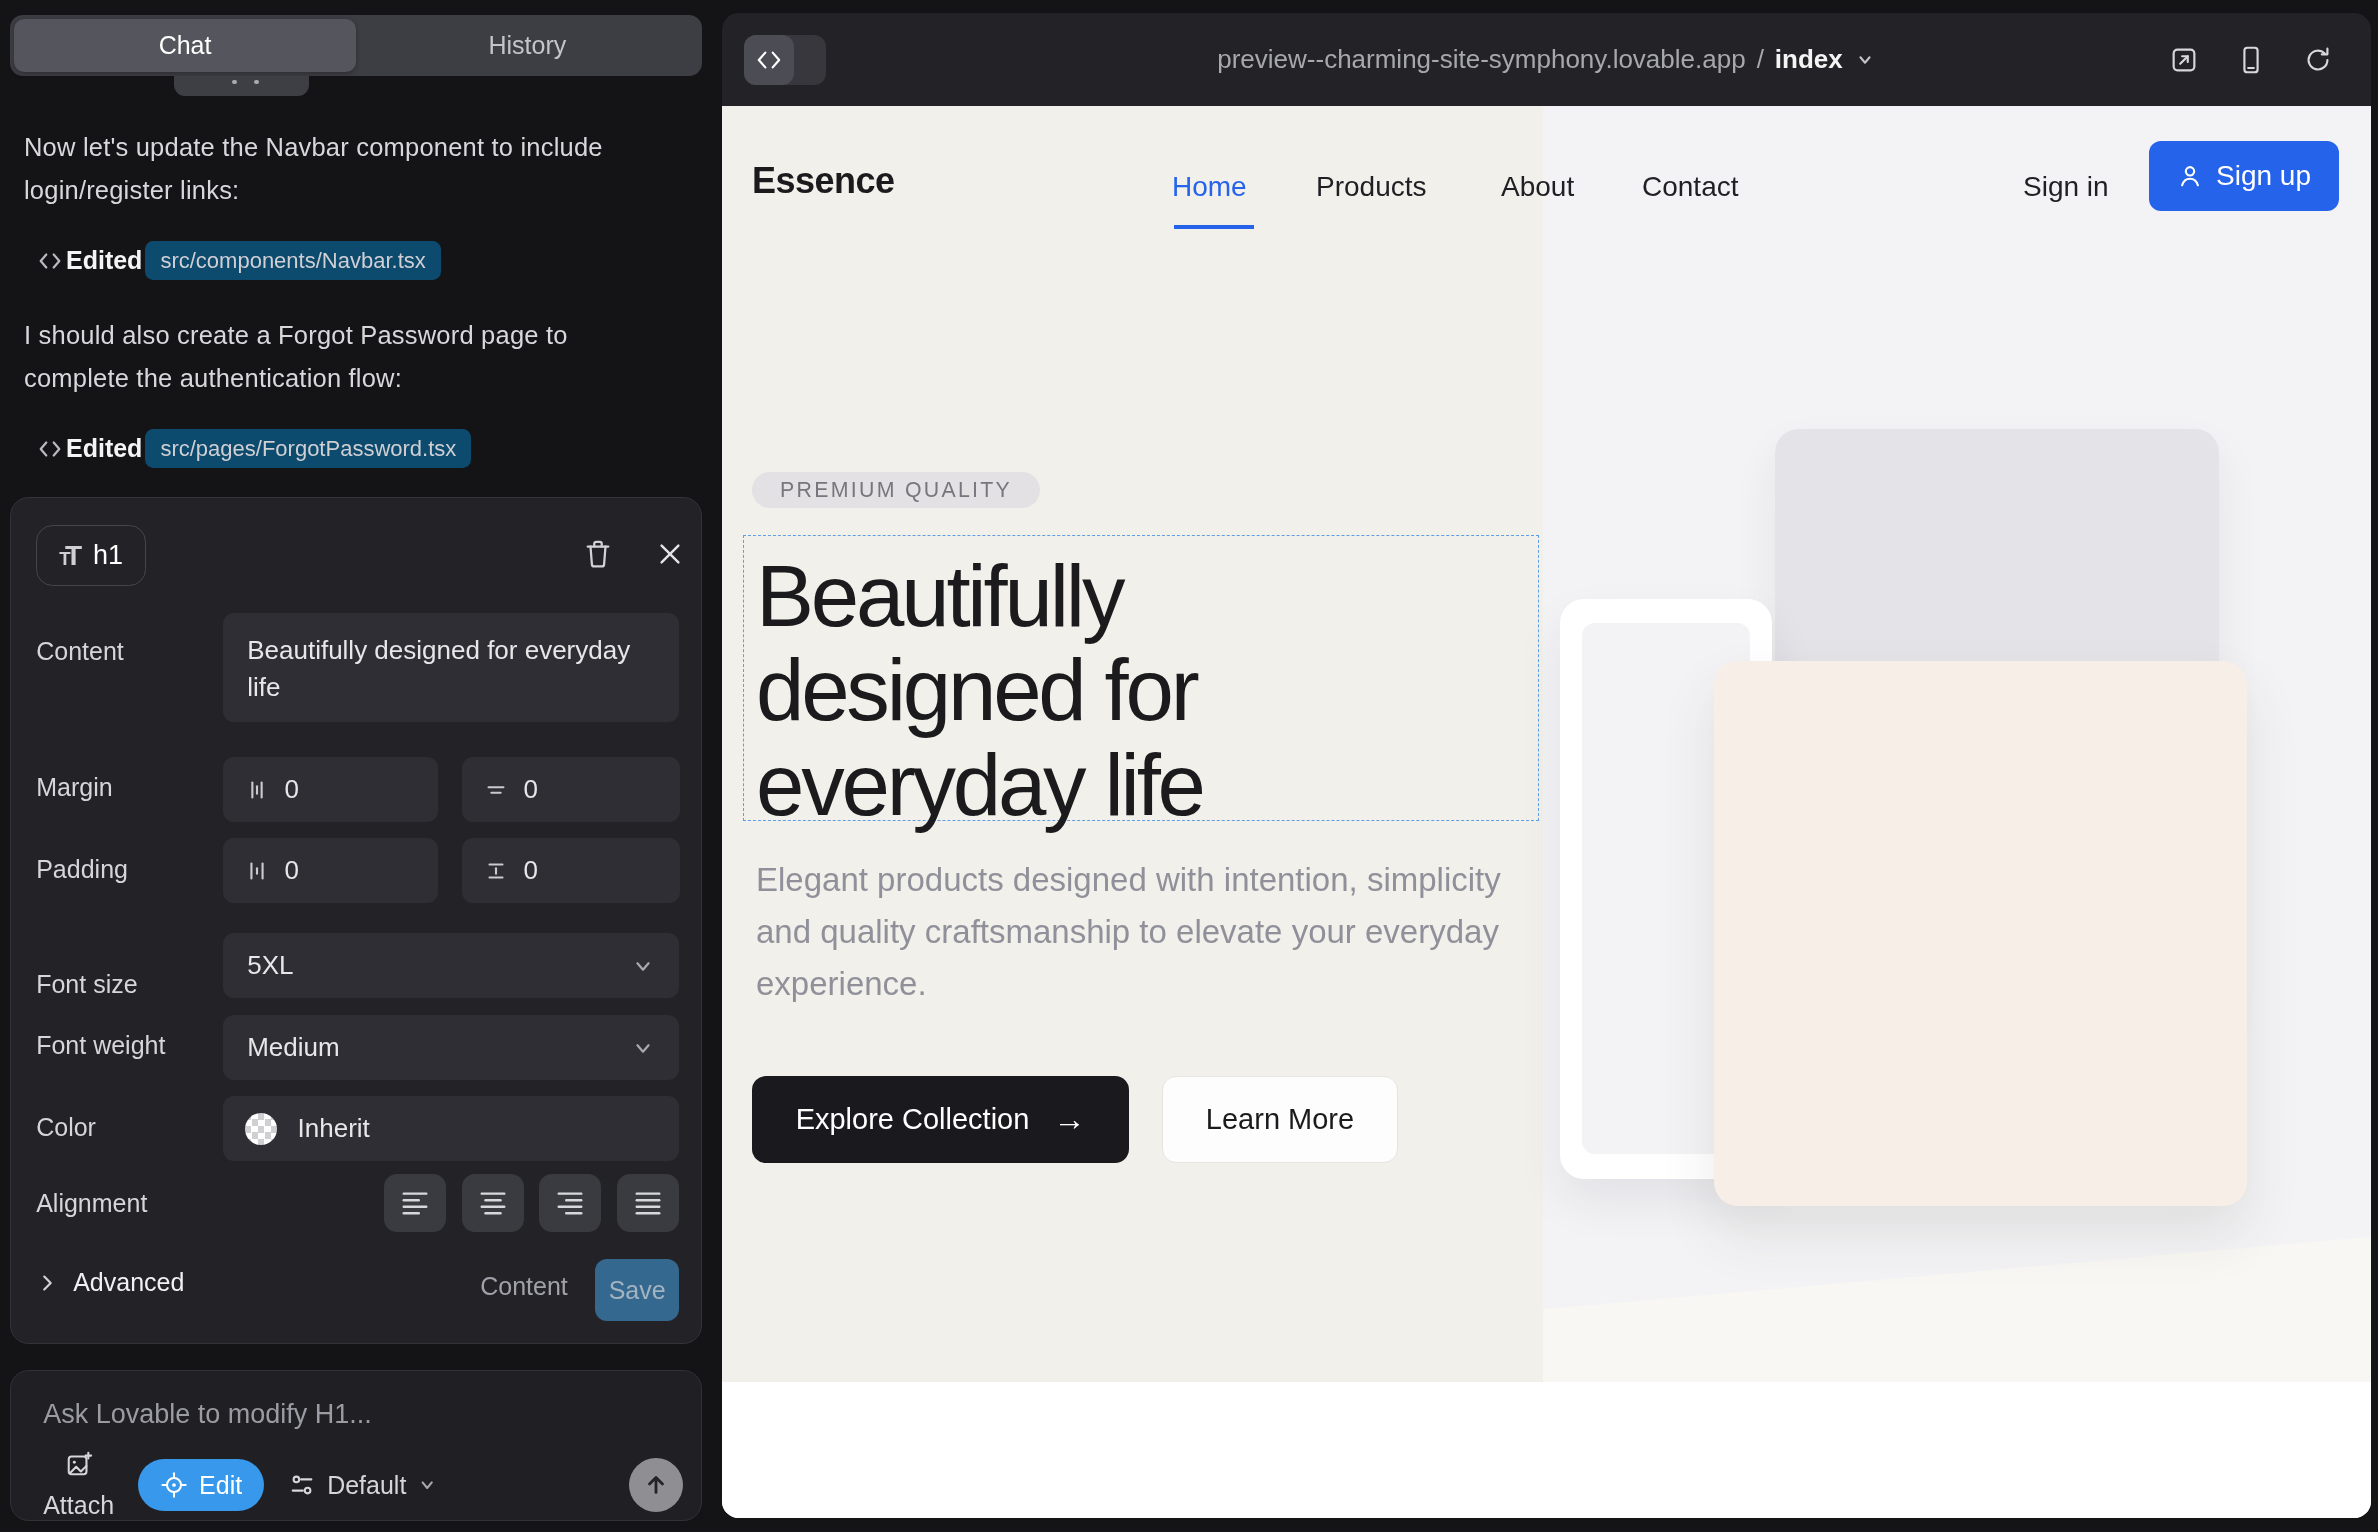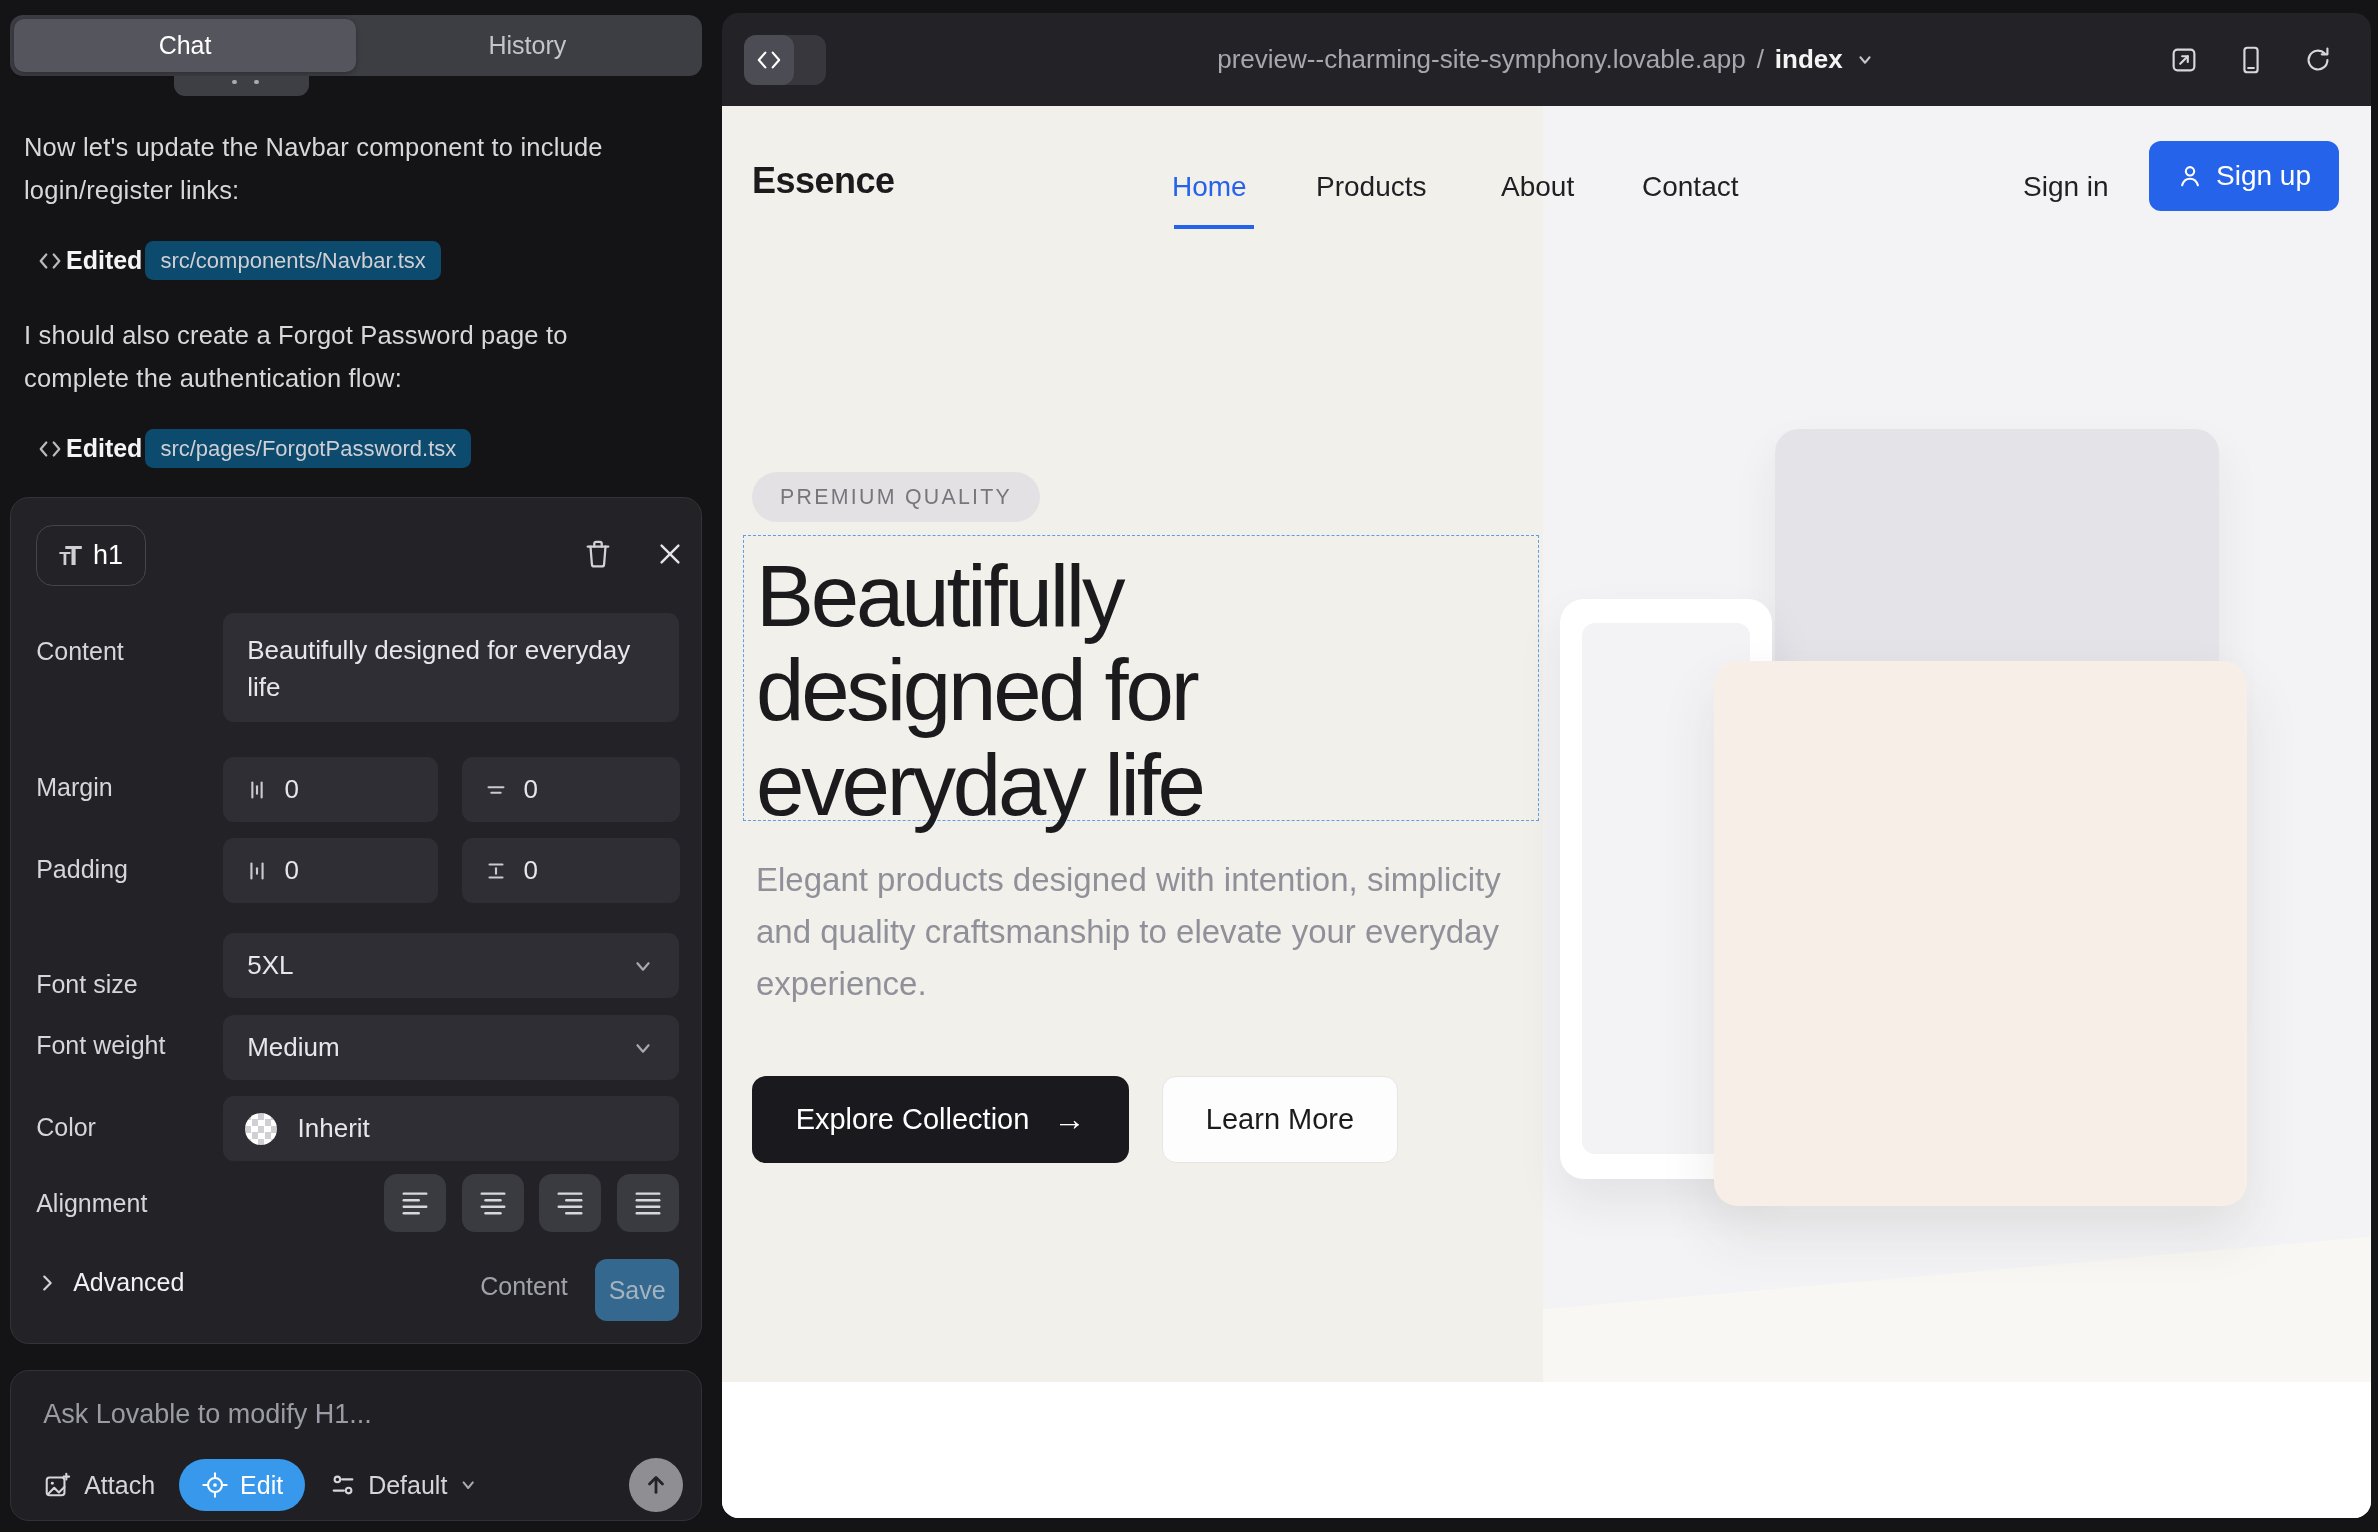--- a/index.html
+++ b/index.html
@@ -49,21 +49,21 @@
   .ab1 { left:373px; } .ab2 { left:451px; } .ab3 { left:528px; } .ab4 { left:606px; }
 
   .advanced { position:absolute; left:25px; top:770px; display:flex; align-items:center; gap:15px; font-size:25px; color:#f1f1f3; cursor:pointer; }
   .discard { position:absolute; left:469px; top:774px; font-size:25px; color:#a1a1aa; cursor:pointer; }
   .save-btn { position:absolute; left:584px; top:761px; width:84px; height:62px; background:#35688f; border-radius:12px; color:#a3b3c0; font-size:25px; display:flex; align-items:center; justify-content:center; cursor:pointer; }
 
   
   .composer { position:absolute; left:10.2px; top:1370px; width:692px; height:151px; background:#202024; border:0.9px solid #313137; border-radius:18.6px; }
   .placeholder { position:absolute; left:32px; top:28px; font-size:27px; color:#9b9ba3; }
   .comp-row { position:absolute; left:32px; top:87px; height:54px; display:flex; align-items:center; gap:24px; }
-  .attach { display:flex; align-items:center; gap:13px; font-size:25px; color:#d6d6da; cursor:pointer; }
+  .attach { display:flex; align-items:center; gap:13px; font-size:25px; color:#d6d6da; cursor:pointer;flex-direction:column; }
   .edit-pill { display:flex; align-items:center; gap:11px; background:#3898ec; color:#ffffff; font-size:25px; height:52px; padding:0 22px; border-radius:26px; cursor:pointer; }
   .mode-btn { display:flex; align-items:center; gap:11px; font-size:25px; color:#d6d6da; cursor:pointer; }
   .send-btn { position:absolute; right:18.6px; top:87px; width:54px; height:54px; border-radius:50%; background:#8e8e93; display:flex; align-items:center; justify-content:center; cursor:pointer; }
 
   
   .browser { position:absolute; left:722px; top:13px; width:1649px; height:1505px; background:#232327; border-radius:16.7px; overflow:hidden; }
   .chrome { position:absolute; left:0; top:0; width:1649px; height:93px; }
   .code-toggle { position:absolute; left:22px; top:22px; width:82px; height:50px; background:#37373d; border-radius:12px; cursor:pointer; }
   .code-toggle .seg { position:absolute; left:0; top:0; width:50px; height:50px; background:#4c4c55; border-radius:12px; display:flex; align-items:center; justify-content:center; }
   .urlbar { position:absolute; left:0; top:0; width:100%; height:93px; display:flex; align-items:center; justify-content:center; gap:11px; font-size:26px; }
@@ -77,21 +77,21 @@
   .diag-band { position:absolute; left:-56px; bottom:-111px; width:1020px; height:223px; background:#f8f7f3; transform:rotate(-5deg); }
   .bottom-white { position:absolute; left:0; top:1276px; width:1649px; height:136px; background:#ffffff; }
 
   .brand { position:absolute; left:30px; top:54px; font-size:36px; font-weight:bold; color:#1b1b1d; letter-spacing:-0.5px; }
   .pnav-link { position:absolute; top:65px; font-size:28px; color:#1f1f24; cursor:pointer; }
   .pl0 { left:450px; color:#2563eb; } .pl1 { left:594px; } .pl2 { left:779px; } .pl3 { left:920px; }
   .nav-underline { position:absolute; left:452px; top:119px; width:80px; height:3.7px; background:#2563eb; }
   .signin { position:absolute; left:1301px; top:65px; font-size:28px; color:#1f1f24; cursor:pointer; }
   .signup { position:absolute; left:1427px; top:35px; width:190px; height:70px; background:#2563eb; border-radius:12px; color:#ffffff; font-size:28px; display:flex; align-items:center; justify-content:center; gap:13px; cursor:pointer; }
 
-  .quality-badge { position:absolute; left:30px; top:366px; height:50px; padding:0 28px; border-radius:25px; background:#e3e1e4; display:flex; align-items:center; font-size:21.3px; letter-spacing:2.3px; color:#76767c; }
+  .quality-badge { position:absolute; left:30px; top:366px; height:36px; padding:0 28px; border-radius:25px; background:#e3e1e4; display:flex; align-items:center; font-size:21.3px; letter-spacing:2.3px; color:#76767c; }
   .selection-box { position:absolute; left:21.3px; top:429px; width:796px; height:286px; border:1.9px dashed #5f9ee6; }
   .hero-h1 { position:absolute; left:34px; top:443px; font-size:87px; font-weight:500; line-height:1.085; letter-spacing:-3.2px; color:#1b1b1d; }
   .hero-desc { position:absolute; left:34px; top:748px; width:753px; font-size:33px; line-height:1.58; color:#90909a; }
   .cta-row { position:absolute; left:30px; top:970px; display:flex; gap:33px; }
   .cta-primary { width:377px; height:87px; background:#1a1a1e; border-radius:14px; color:#ffffff; font-size:29px; display:flex; align-items:center; justify-content:center; gap:24px; cursor:pointer; }
   .cta-arrow { font-size:32px; }
   .cta-secondary { width:236px; height:87px; background:#fdfdfd; border:1.9px solid #e5e5e1; border-radius:14px; color:#1b1b1d; font-size:29px; display:flex; align-items:center; justify-content:center; cursor:pointer; }
 
   .card { position:absolute; border-radius:24px; }
   .card-gray { left:1053px; top:323px; width:444px; height:594px; background:#e4e3e8; box-shadow:0 22px 46px rgba(40,40,60,.07); }

